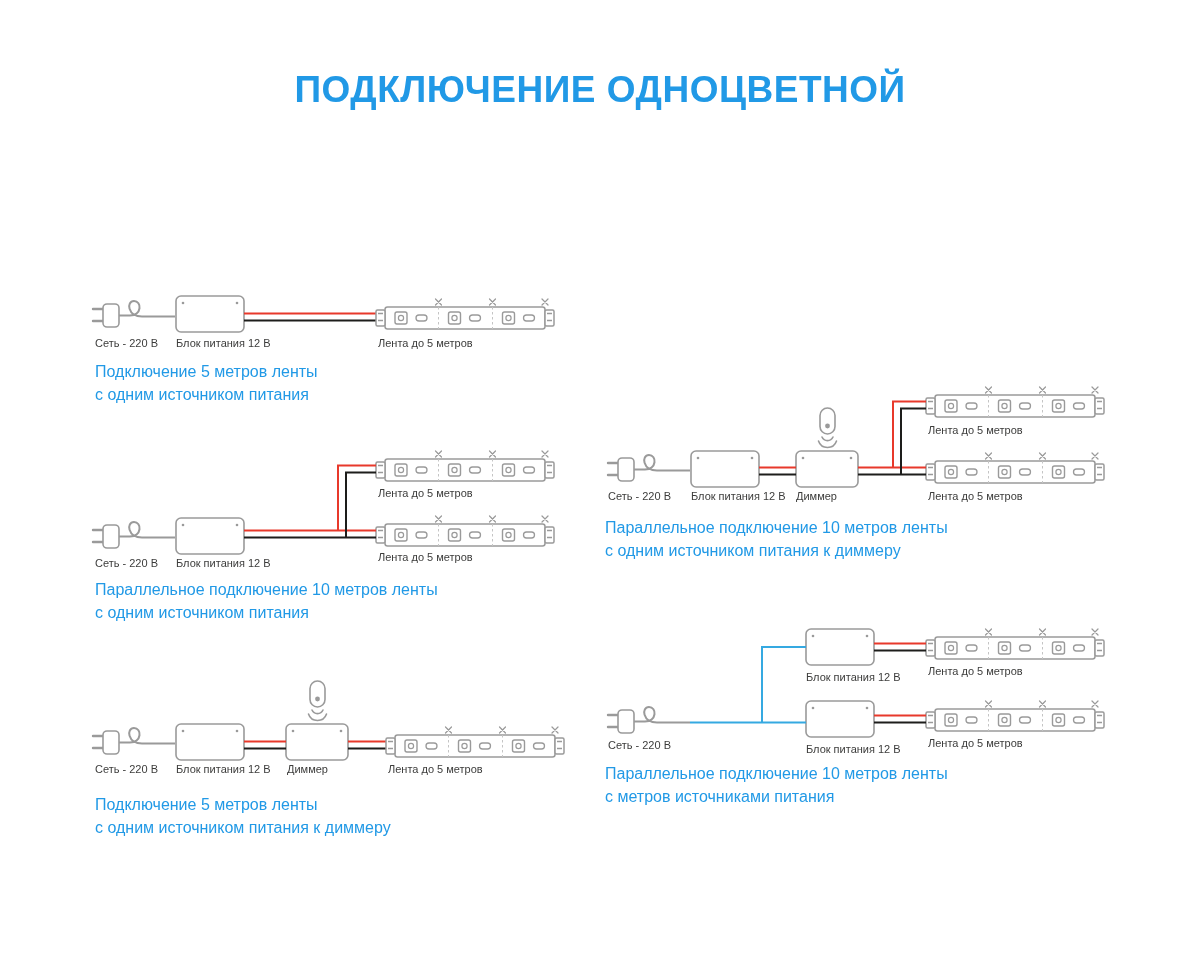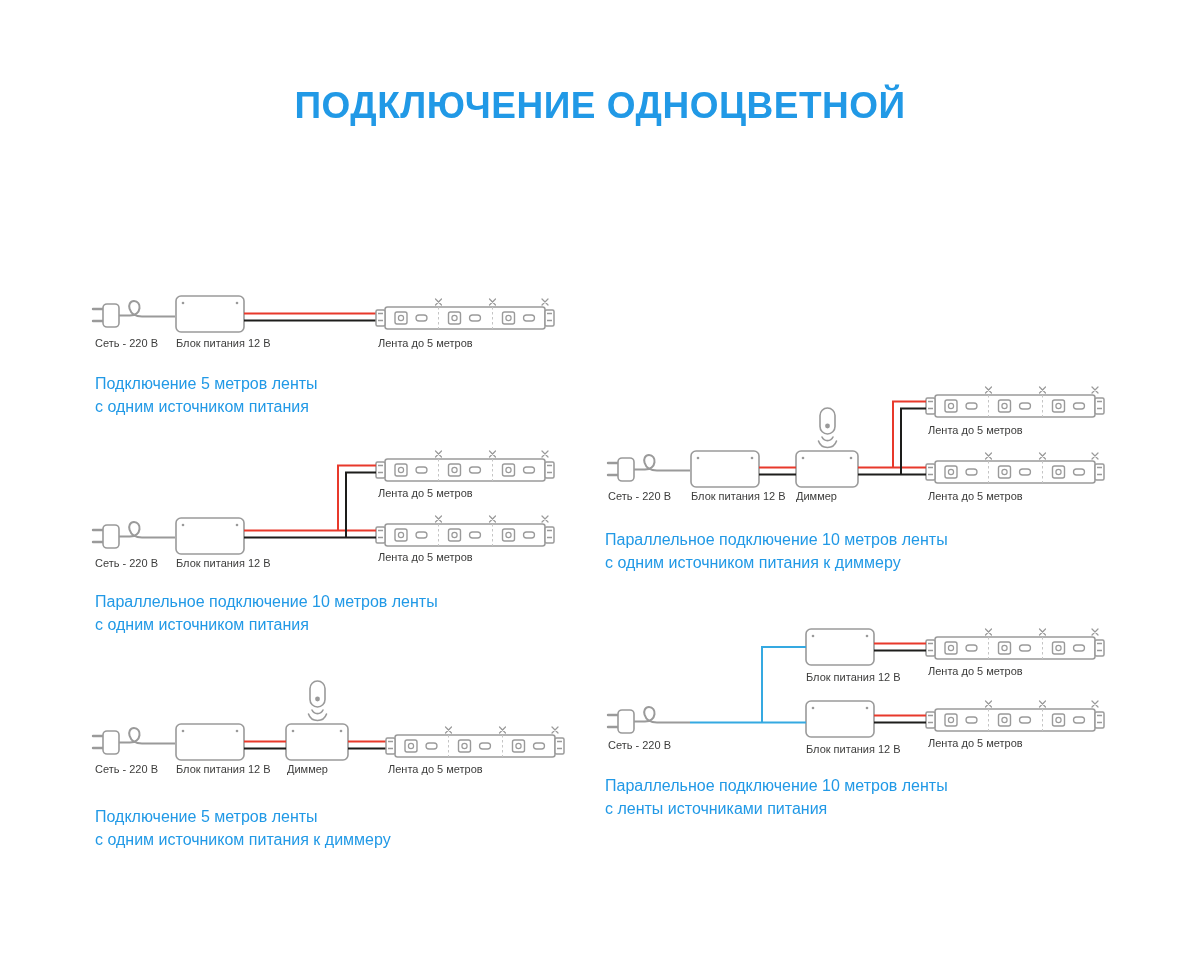--- a/index.html
+++ b/index.html
@@ -9,28 +9,27 @@
     --wire_blue:#35A9E1;
     --outline:#9A9A9A;
     --label_text:#3C3C3B;
   }
   html,body{margin:0;padding:0;}
   body{
     width:1200px;height:960px;position:relative;background:#ffffff;
     font-family:"Liberation Sans", sans-serif;overflow:hidden;
   }
   .title{
-    position:absolute;left:0;top:80px;width:1200px;text-align:center;
+    position:absolute;left:0;top:64px;width:1200px;text-align:center;
     color:var(--accent);font-size:37px;font-weight:700;line-height:52px;
     letter-spacing:0.5px;text-transform:uppercase;
   }
   .caption{
     position:absolute;color:var(--accent);font-size:16px;line-height:23px;
     font-weight:400;
-    margin-top:12px;
   }
   svg.scene{position:absolute;left:0;top:0;}
   text.lbl{
     font-family:"Liberation Sans", sans-serif;font-size:11px;
     fill:var(--label_text);
   }
   .wire{fill:none;stroke-width:2;}
   .wire.red{stroke:var(--wire_red);}
   .wire.black{stroke:var(--wire_black);}
   .wire.blue{stroke:var(--wire_blue);}
@@ -172,14 +171,14 @@
   <div>с одним источником питания к диммеру</div>
 </div>
 
 <div class="caption" style="left:605px;top:516px">
   <div>Параллельное подключение 10 метров ленты</div>
   <div>с одним источником питания к диммеру</div>
 </div>
 
 <div class="caption" style="left:605px;top:762px">
   <div>Параллельное подключение 10 метров ленты</div>
-  <div>с ленты источниками питания</div>
+  <div>с метров источниками питания</div>
 </div>
 
 </body></html>

